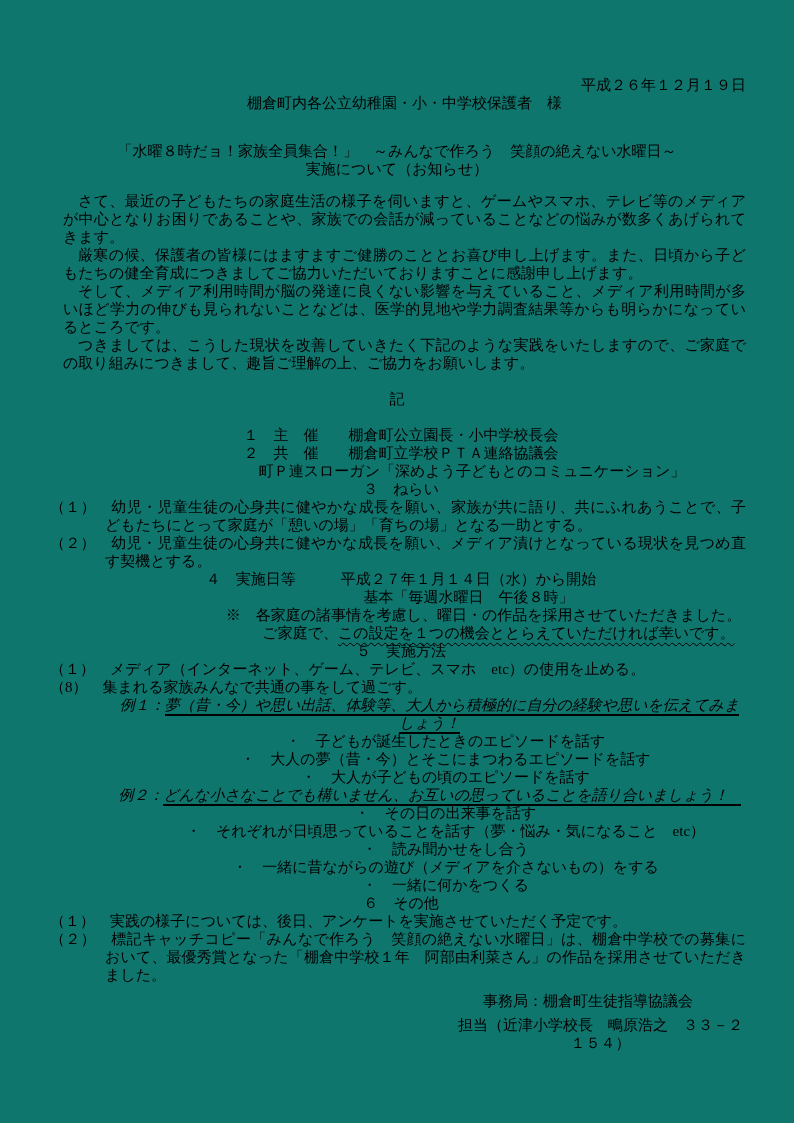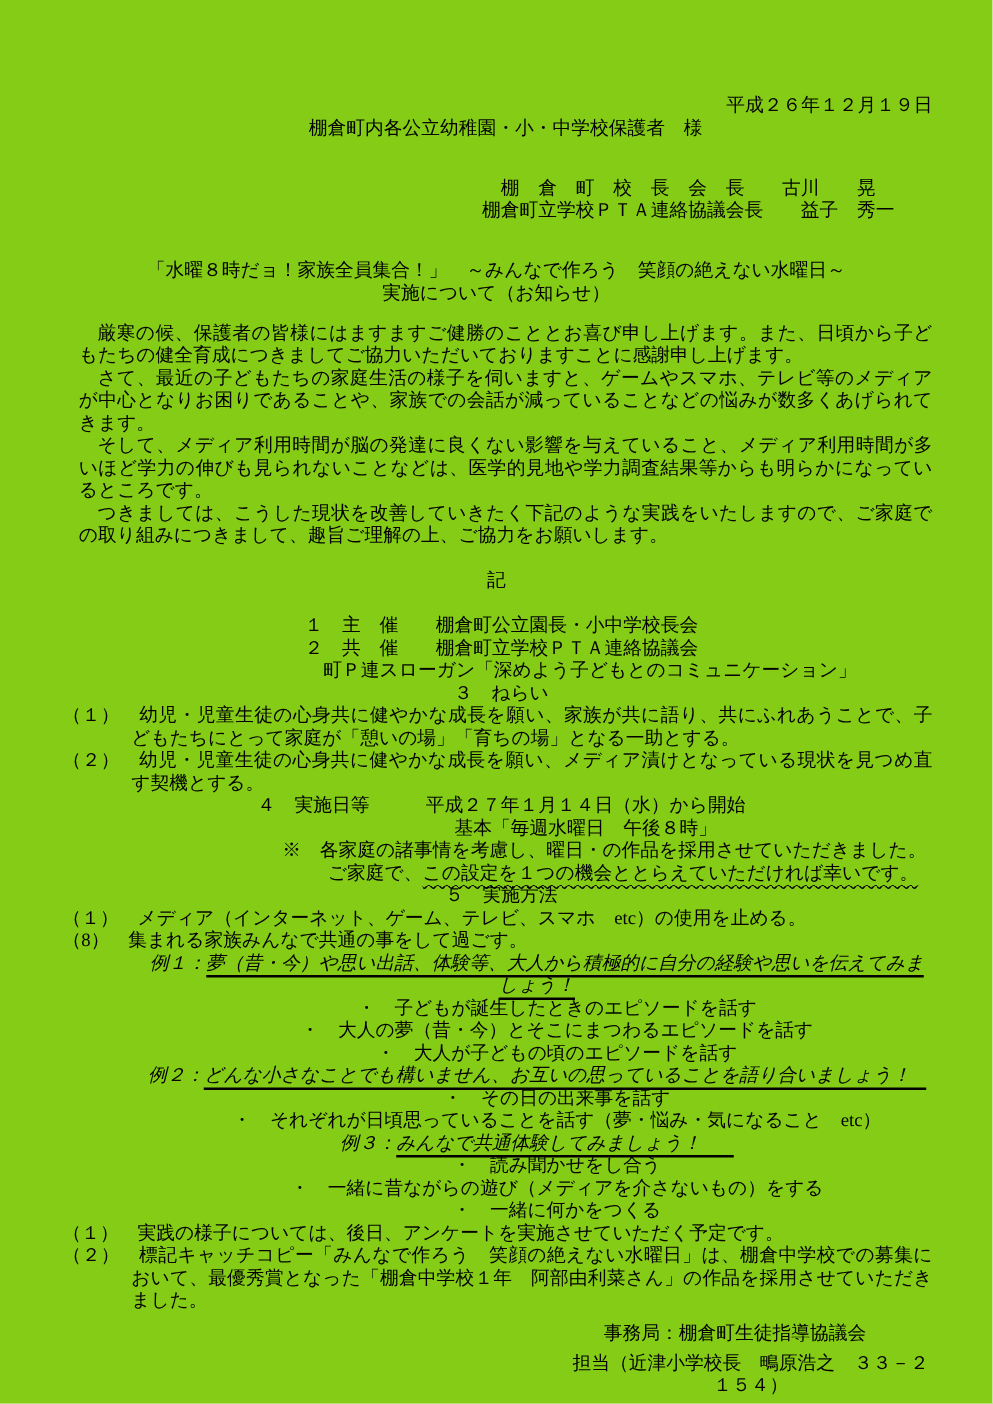--- a/index.html
+++ b/index.html
@@ -1,21 +1,21 @@
 <!DOCTYPE html>
 <html lang="ja"><head>
 <meta charset="utf-8">
 <style>
   html,body { margin:0; padding:0; background:#ffffff; }
   .page {
     position: relative;
     width: 794px;
     height: 1123px;
     box-sizing: border-box;
-    background: #84cc16;
+    background: #0f766e;
     color: #000000;
     font-family: "Liberation Serif", "DejaVu Serif", serif;
     font-size: 15px;
     line-height: 18px;
     padding: 76px 48px 0 48px;
     overflow: hidden;
   }
   .line { white-space: normal; text-align: center; }
   .right { text-align: right; }
   .center { text-align: center; }
@@ -47,33 +47,29 @@
   .footer-line2 { margin-left: 407px; margin-top: 6px; }
 </style>
 </head>
 <body>
 
 <div class="page">
 
   <div class="line right">平成２６年１２月１９日</div>
   <div class="line ml1">棚倉町内各公立幼稚園・小・中学校保護者　様</div>
 
-  <div class="sender-block">
-    <div class="line">棚　倉　町　校　長　会　長　　古川　　晃</div>
-    <div class="line">棚倉町立学校ＰＴＡ連絡協議会長　　益子　秀一</div>
-  </div>
 
   <div class="title-block">
     <div class="line center">「水曜８時だョ！家族全員集合！」　～みんなで作ろう　笑顔の絶えない水曜日～</div>
     <div class="line center">実施について（お知らせ）</div>
   </div>
 
   <div class="paras">
+    <div class="para">さて、最近の子どもたちの家庭生活の様子を伺いますと、ゲームやスマホ、テレビ等のメディアが中心となりお困りであることや、家族での会話が減っていることなどの悩みが数多くあげられてきます。</div>
     <div class="para">厳寒の候、保護者の皆様にはますますご健勝のこととお喜び申し上げます。また、日頃から子どもたちの健全育成につきましてご協力いただいておりますことに感謝申し上げます。</div>
-    <div class="para">さて、最近の子どもたちの家庭生活の様子を伺いますと、ゲームやスマホ、テレビ等のメディアが中心となりお困りであることや、家族での会話が減っていることなどの悩みが数多くあげられてきます。</div>
     <div class="para">そして、メディア利用時間が脳の発達に良くない影響を与えていること、メディア利用時間が多いほど学力の伸びも見られないことなどは、医学的見地や学力調査結果等からも明らかになっているところです。</div>
     <div class="para">つきましては、こうした現状を改善していきたく下記のような実践をいたしますので、ご家庭での取り組みにつきまして、趣旨ご理解の上、ご協力をお願いします。</div>
   </div>
 
   <div class="ki">記</div>
 
   <div>
     <div class="line sec">１　主　催　　棚倉町公立園長・小中学校長会</div>
     <div class="line sec">２　共　催　　棚倉町立学校ＰＴＡ連絡協議会</div>
     <div class="line">　　　　　　　　　　町Ｐ連スローガン「深めよう子どもとのコミュニケーション」</div>
@@ -96,27 +92,25 @@
     <div class="line bullet">・　子どもが誕生したときのエピソードを話す</div>
     <div class="line bullet">・　大人の夢（昔・今）とそこにまつわるエピソードを話す</div>
     <div class="line bullet">・　大人が子どもの頃のエピソードを話す</div>
 
     <div class="line rei">
       <span>例２：</span><span class="u ext-sm">どんな小さなことでも構いません、お互いの思っていることを語り合いましょう！</span>
     </div>
     <div class="line bullet">・　その日の出来事を話す</div>
     <div class="line bullet">・　それぞれが日頃思っていることを話す（夢・悩み・気になること　etc）</div>
 
-    <div class="line rei">
-      <span>例３：</span><span class="u ext-md">みんなで共通体験してみましょう！</span>
-    </div>
     <div class="line bullet">・　読み聞かせをし合う</div>
     <div class="line bullet">・　一緒に昔ながらの遊び（メディアを介さないもの）をする</div>
     <div class="line bullet">・　一緒に何かをつくる</div>
 
+    <div class="line sec">６　その他</div>
     <div class="hang">（１）　実践の様子については、後日、アンケートを実施させていただく予定です。</div>
     <div class="hang">（２）　標記キャッチコピー「みんなで作ろう　笑顔の絶えない水曜日」は、棚倉中学校での募集において、最優秀賞となった「棚倉中学校１年　阿部由利菜さん」の作品を採用させていただきました。</div>
   </div>
 
   <div class="footer">
     <div class="line footer-line1">事務局：棚倉町生徒指導協議会</div>
     <div class="line footer-line2">担当（近津小学校長　鴫原浩之　３３－２１５４）</div>
   </div>
 
 </div>

